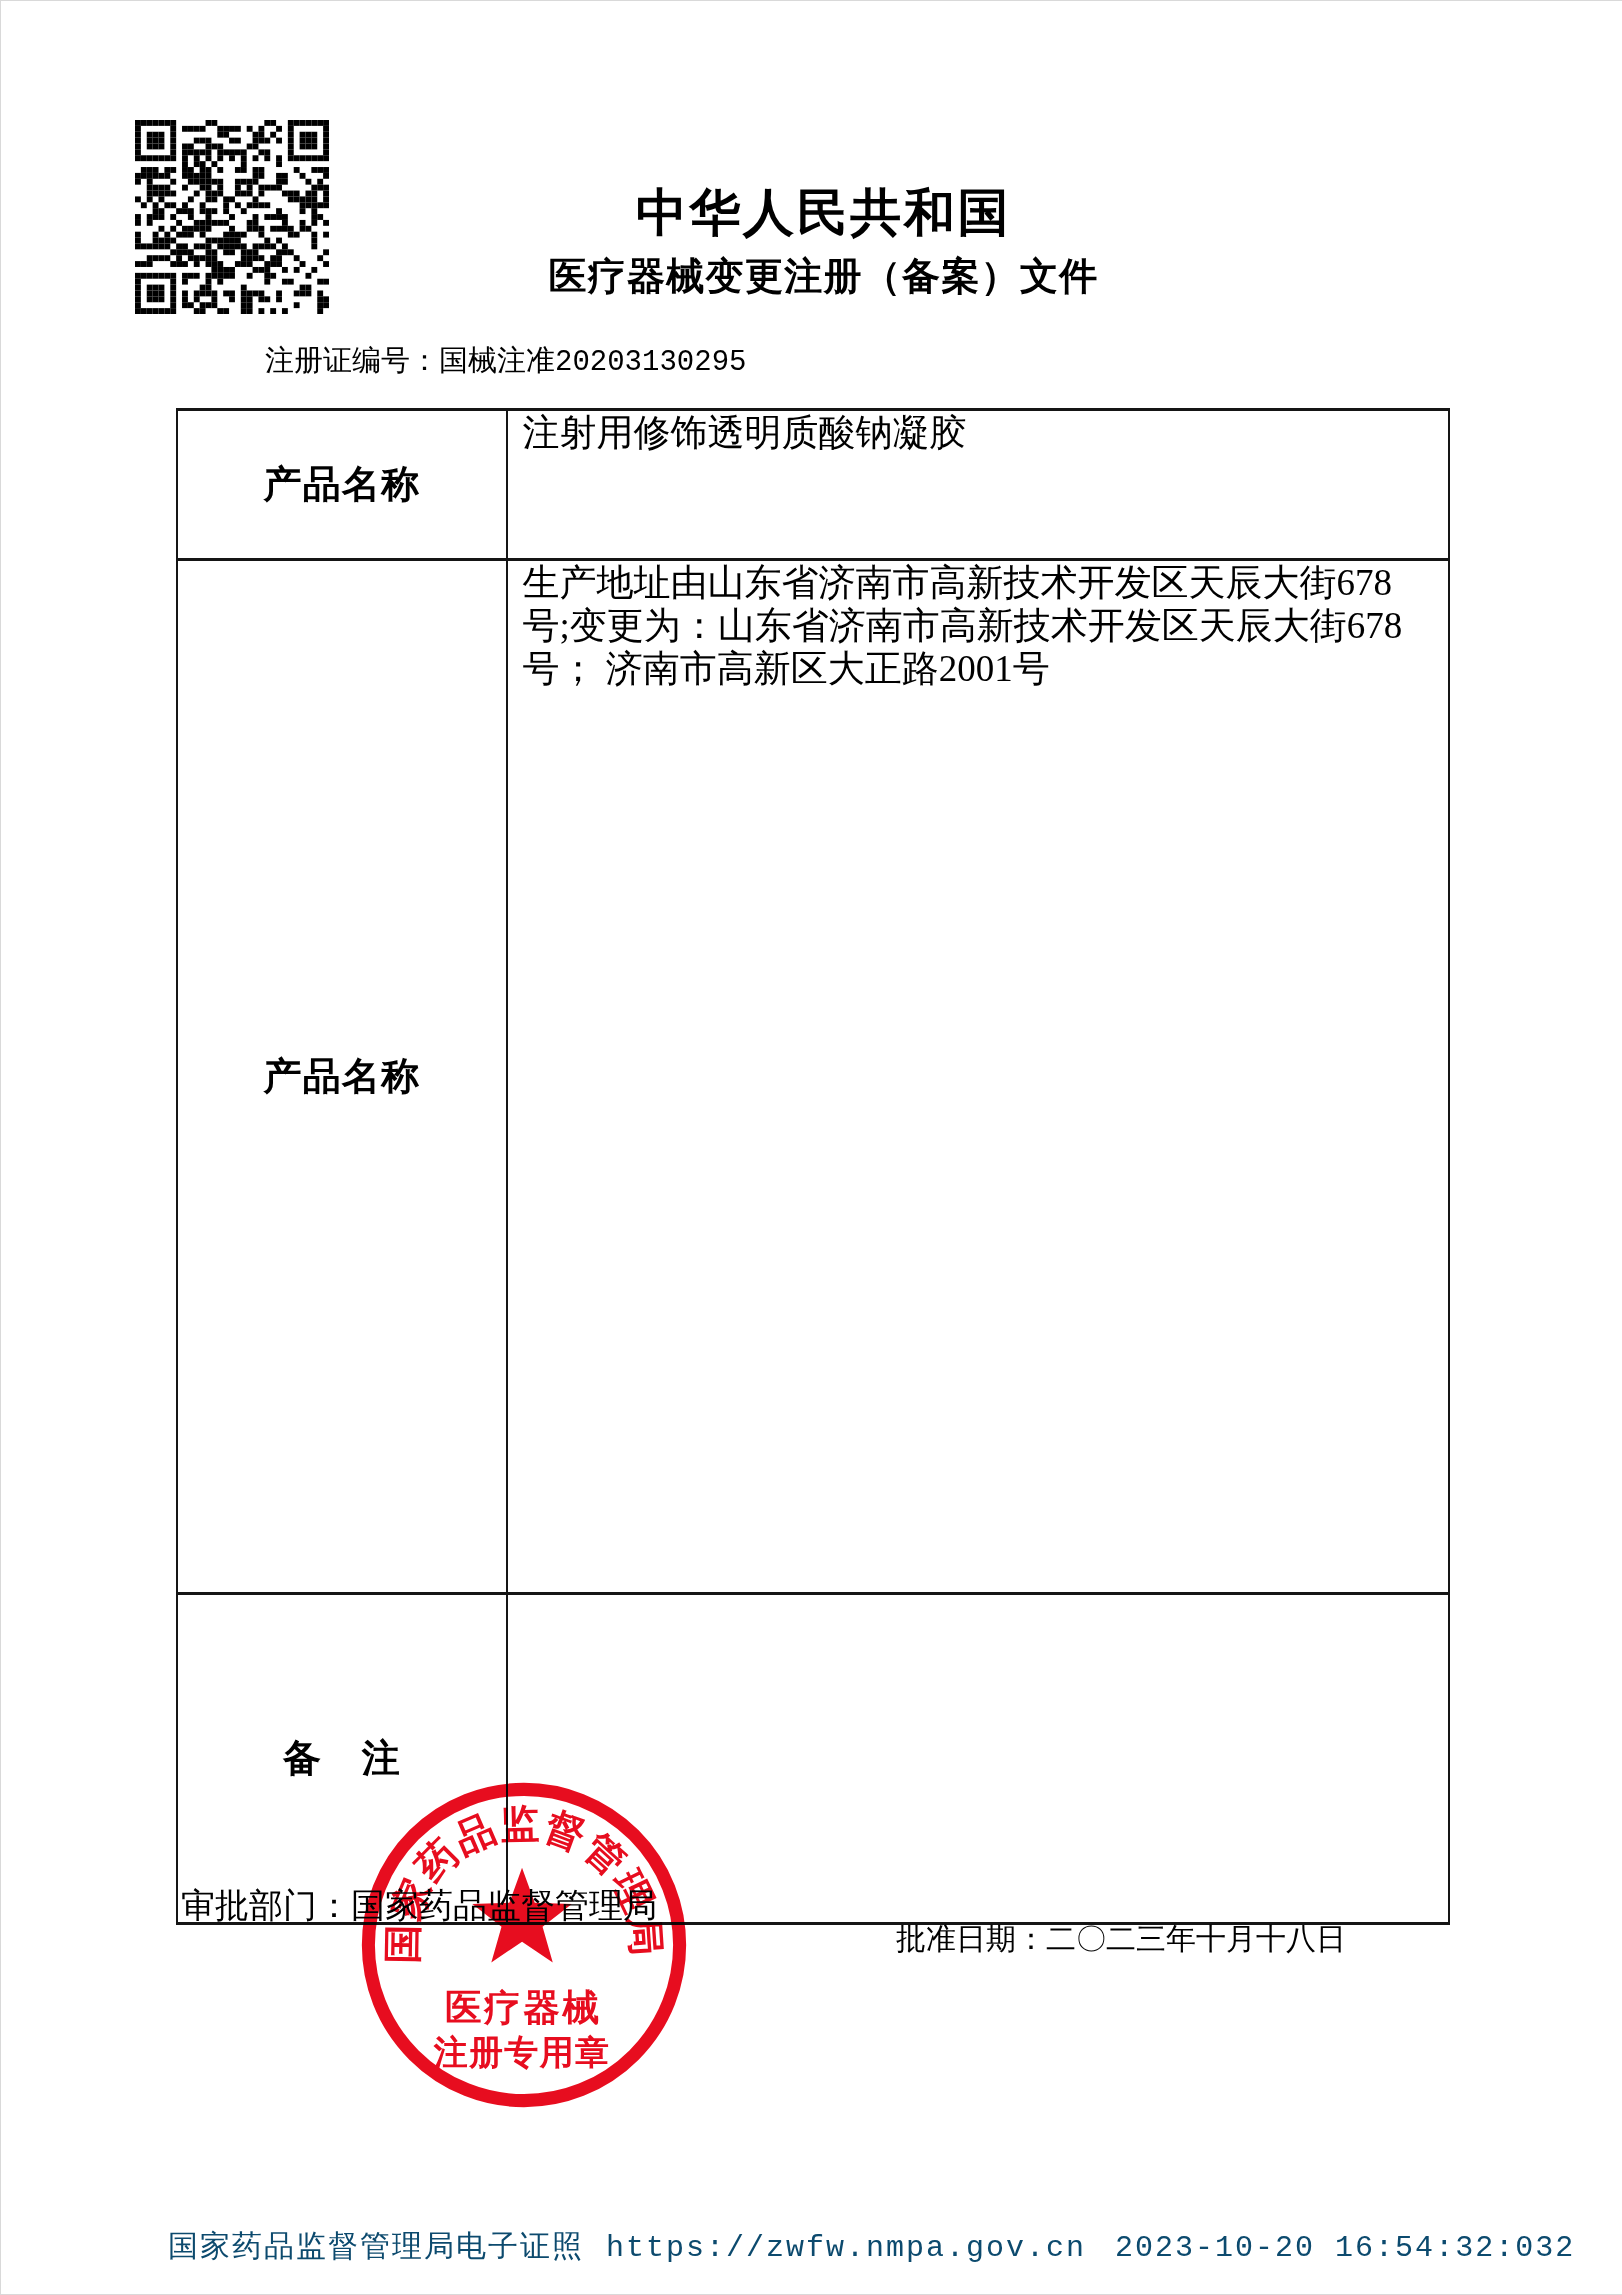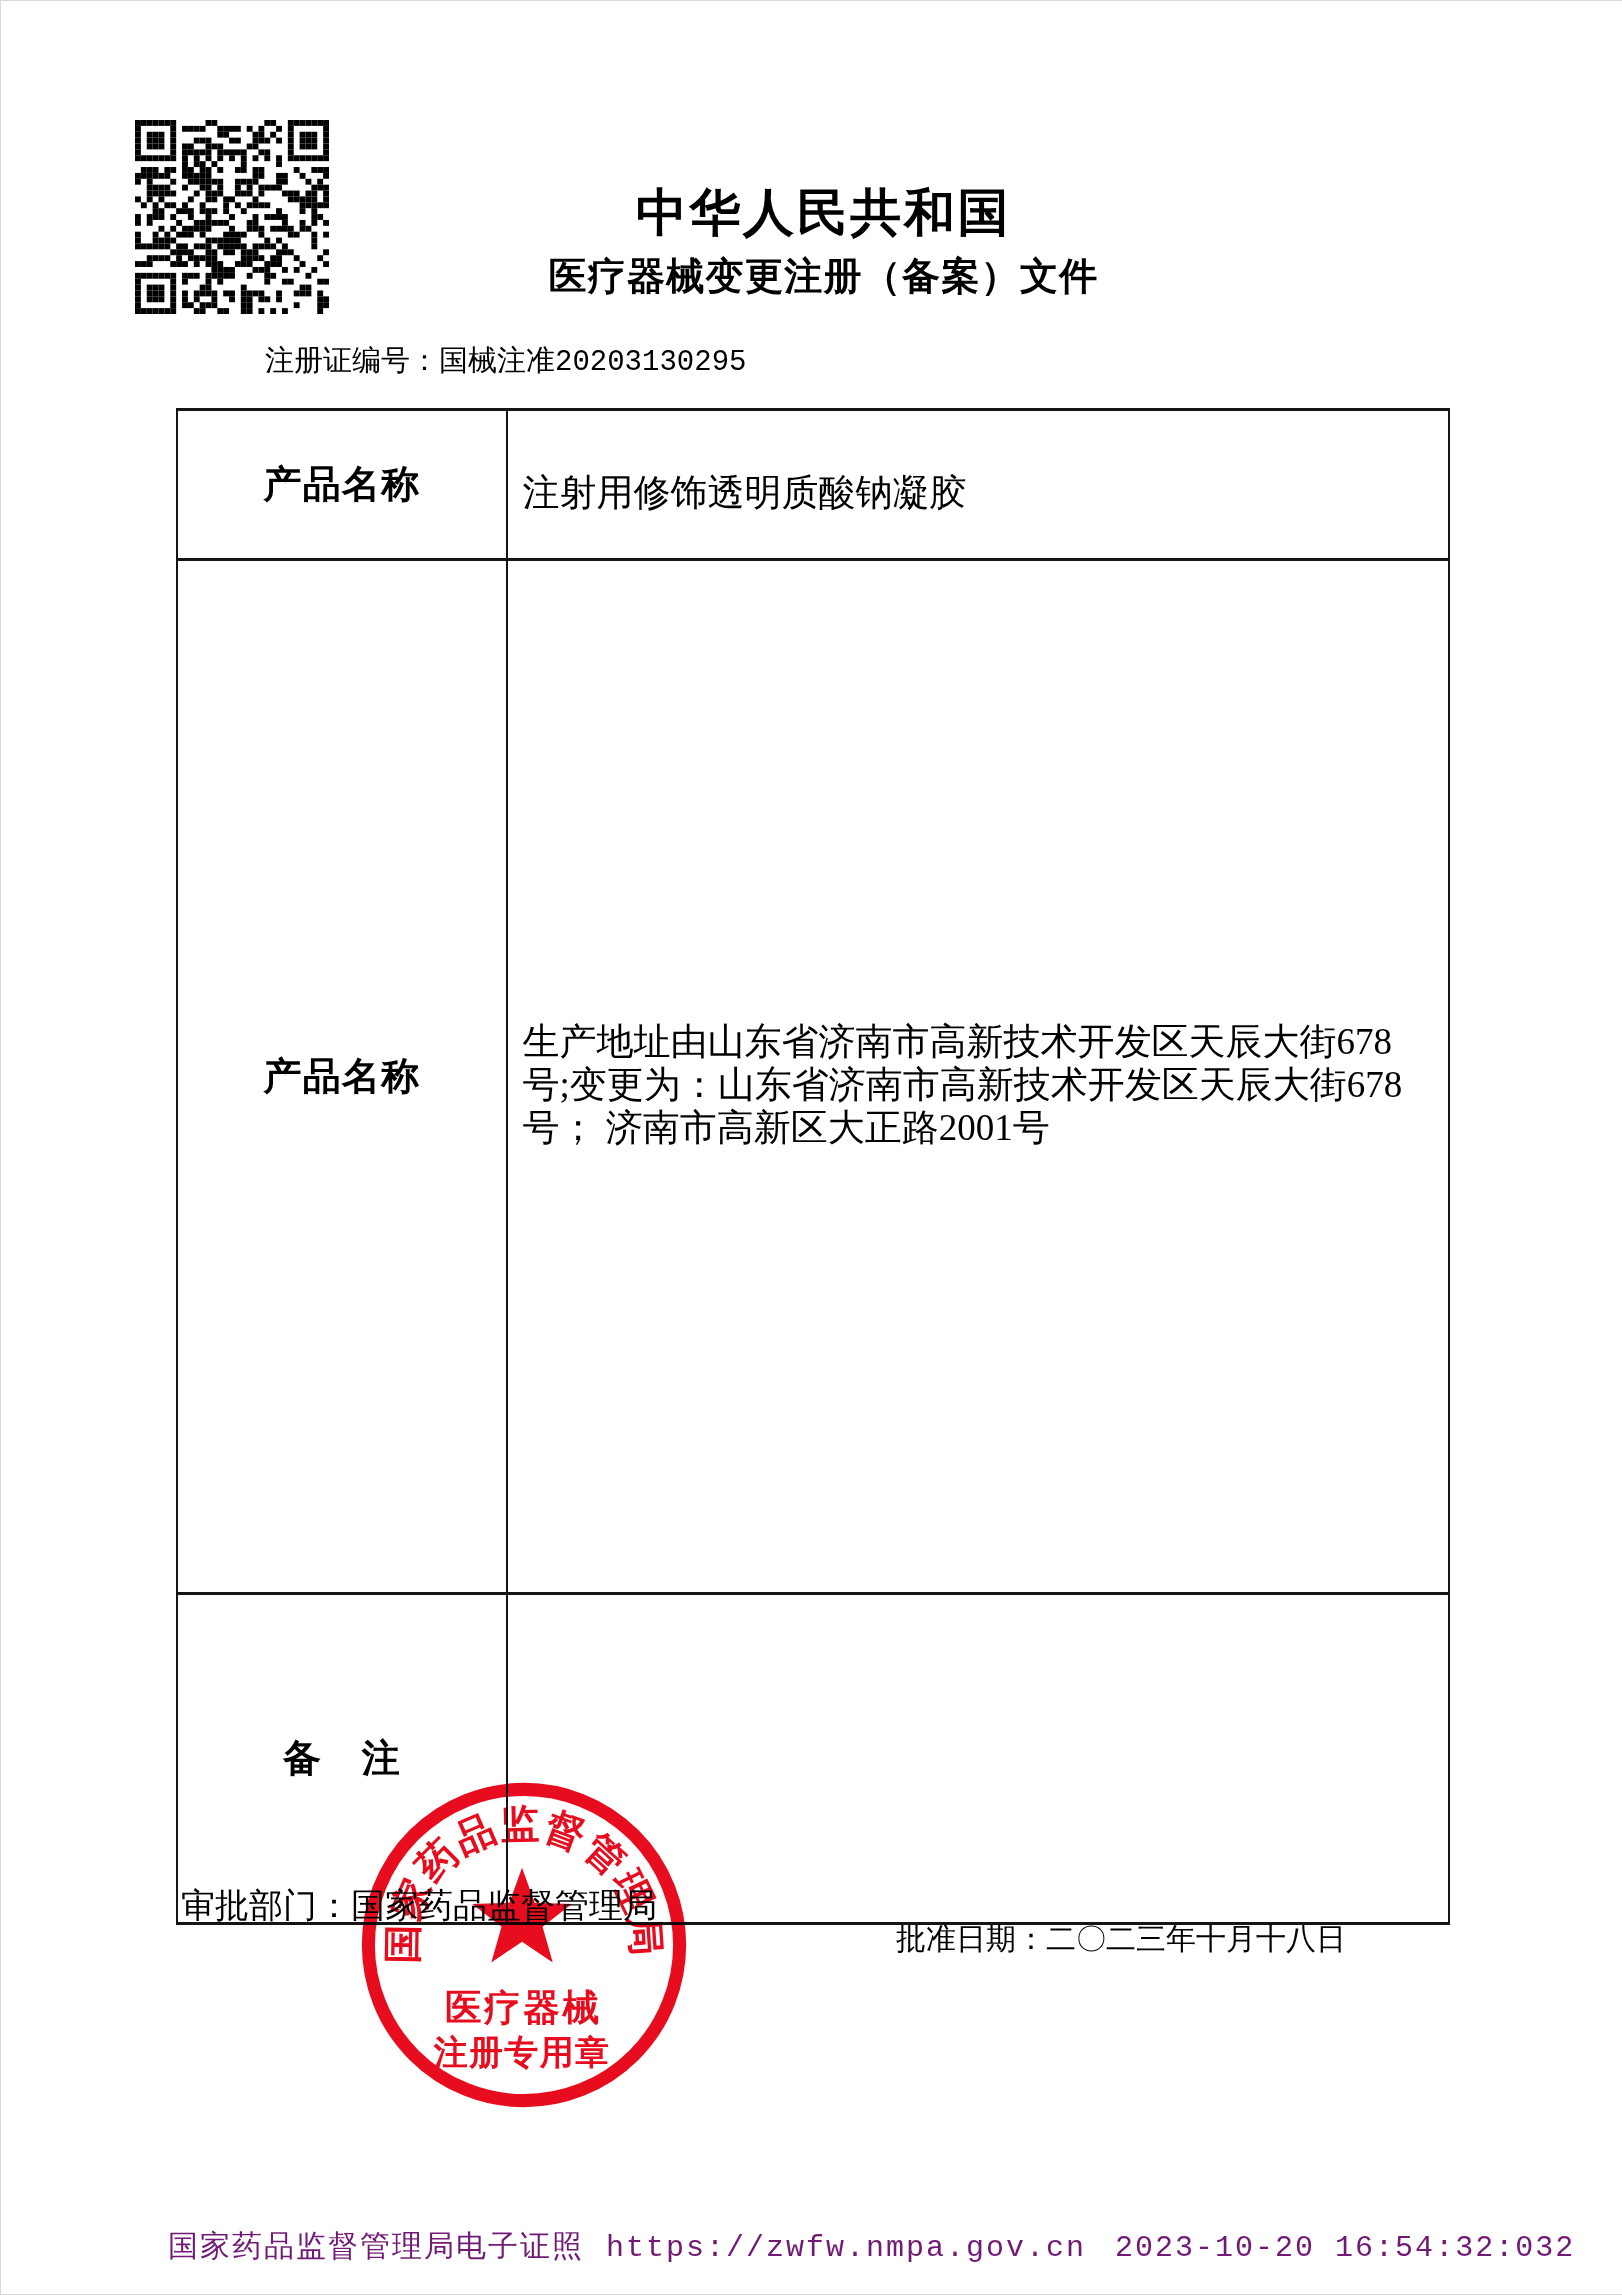--- a/index.html
+++ b/index.html
@@ -40,23 +40,23 @@
   }
   .cell{box-sizing:border-box;}
   .label-cell{
     border-right:2px solid #151515;
     display:flex;align-items:center;justify-content:center;
     font-family:"Liberation Sans", sans-serif;
     font-size:38px;font-weight:700;letter-spacing:1.3px;
     white-space:pre;
   }
   .value-cell{
-    display:flex;flex-direction:column;justify-content:center;
+    display:flex;flex-direction:column;
     padding-left:14.4px;padding-right:18.3px;
-    font-size:37px;line-height:43px;margin-top:16px;
+    font-size:37px;line-height:43px;
   }
   .row-border{border-bottom:3.3px solid #151515;}
 
   .approval-dept{
     position:absolute;left:180px;top:1882px;
     font-size:34px;white-space:nowrap;
   }
   .approval-date{
     position:absolute;left:895px;top:1918px;
     font-size:30px;white-space:nowrap;
@@ -64,21 +64,21 @@
 
   .stamp{
     position:absolute;left:353px;top:1774px;width:340px;height:340px;
     mix-blend-mode:multiply;opacity:.95;
     pointer-events:none;
   }
 
   .footer{
     position:absolute;left:167px;top:2225px;width:1373px;
     font-size:30px;letter-spacing:2px;white-space:nowrap;
-    color:#701a75;
+    color:#0c4a6e;
     text-align:center;
   }
   .footer .gap1{display:inline-block;width:22px;}
   .footer .gap2{display:inline-block;width:29px;}
 </style>
 </head>
 <body>
 
 <div class="page">
 

